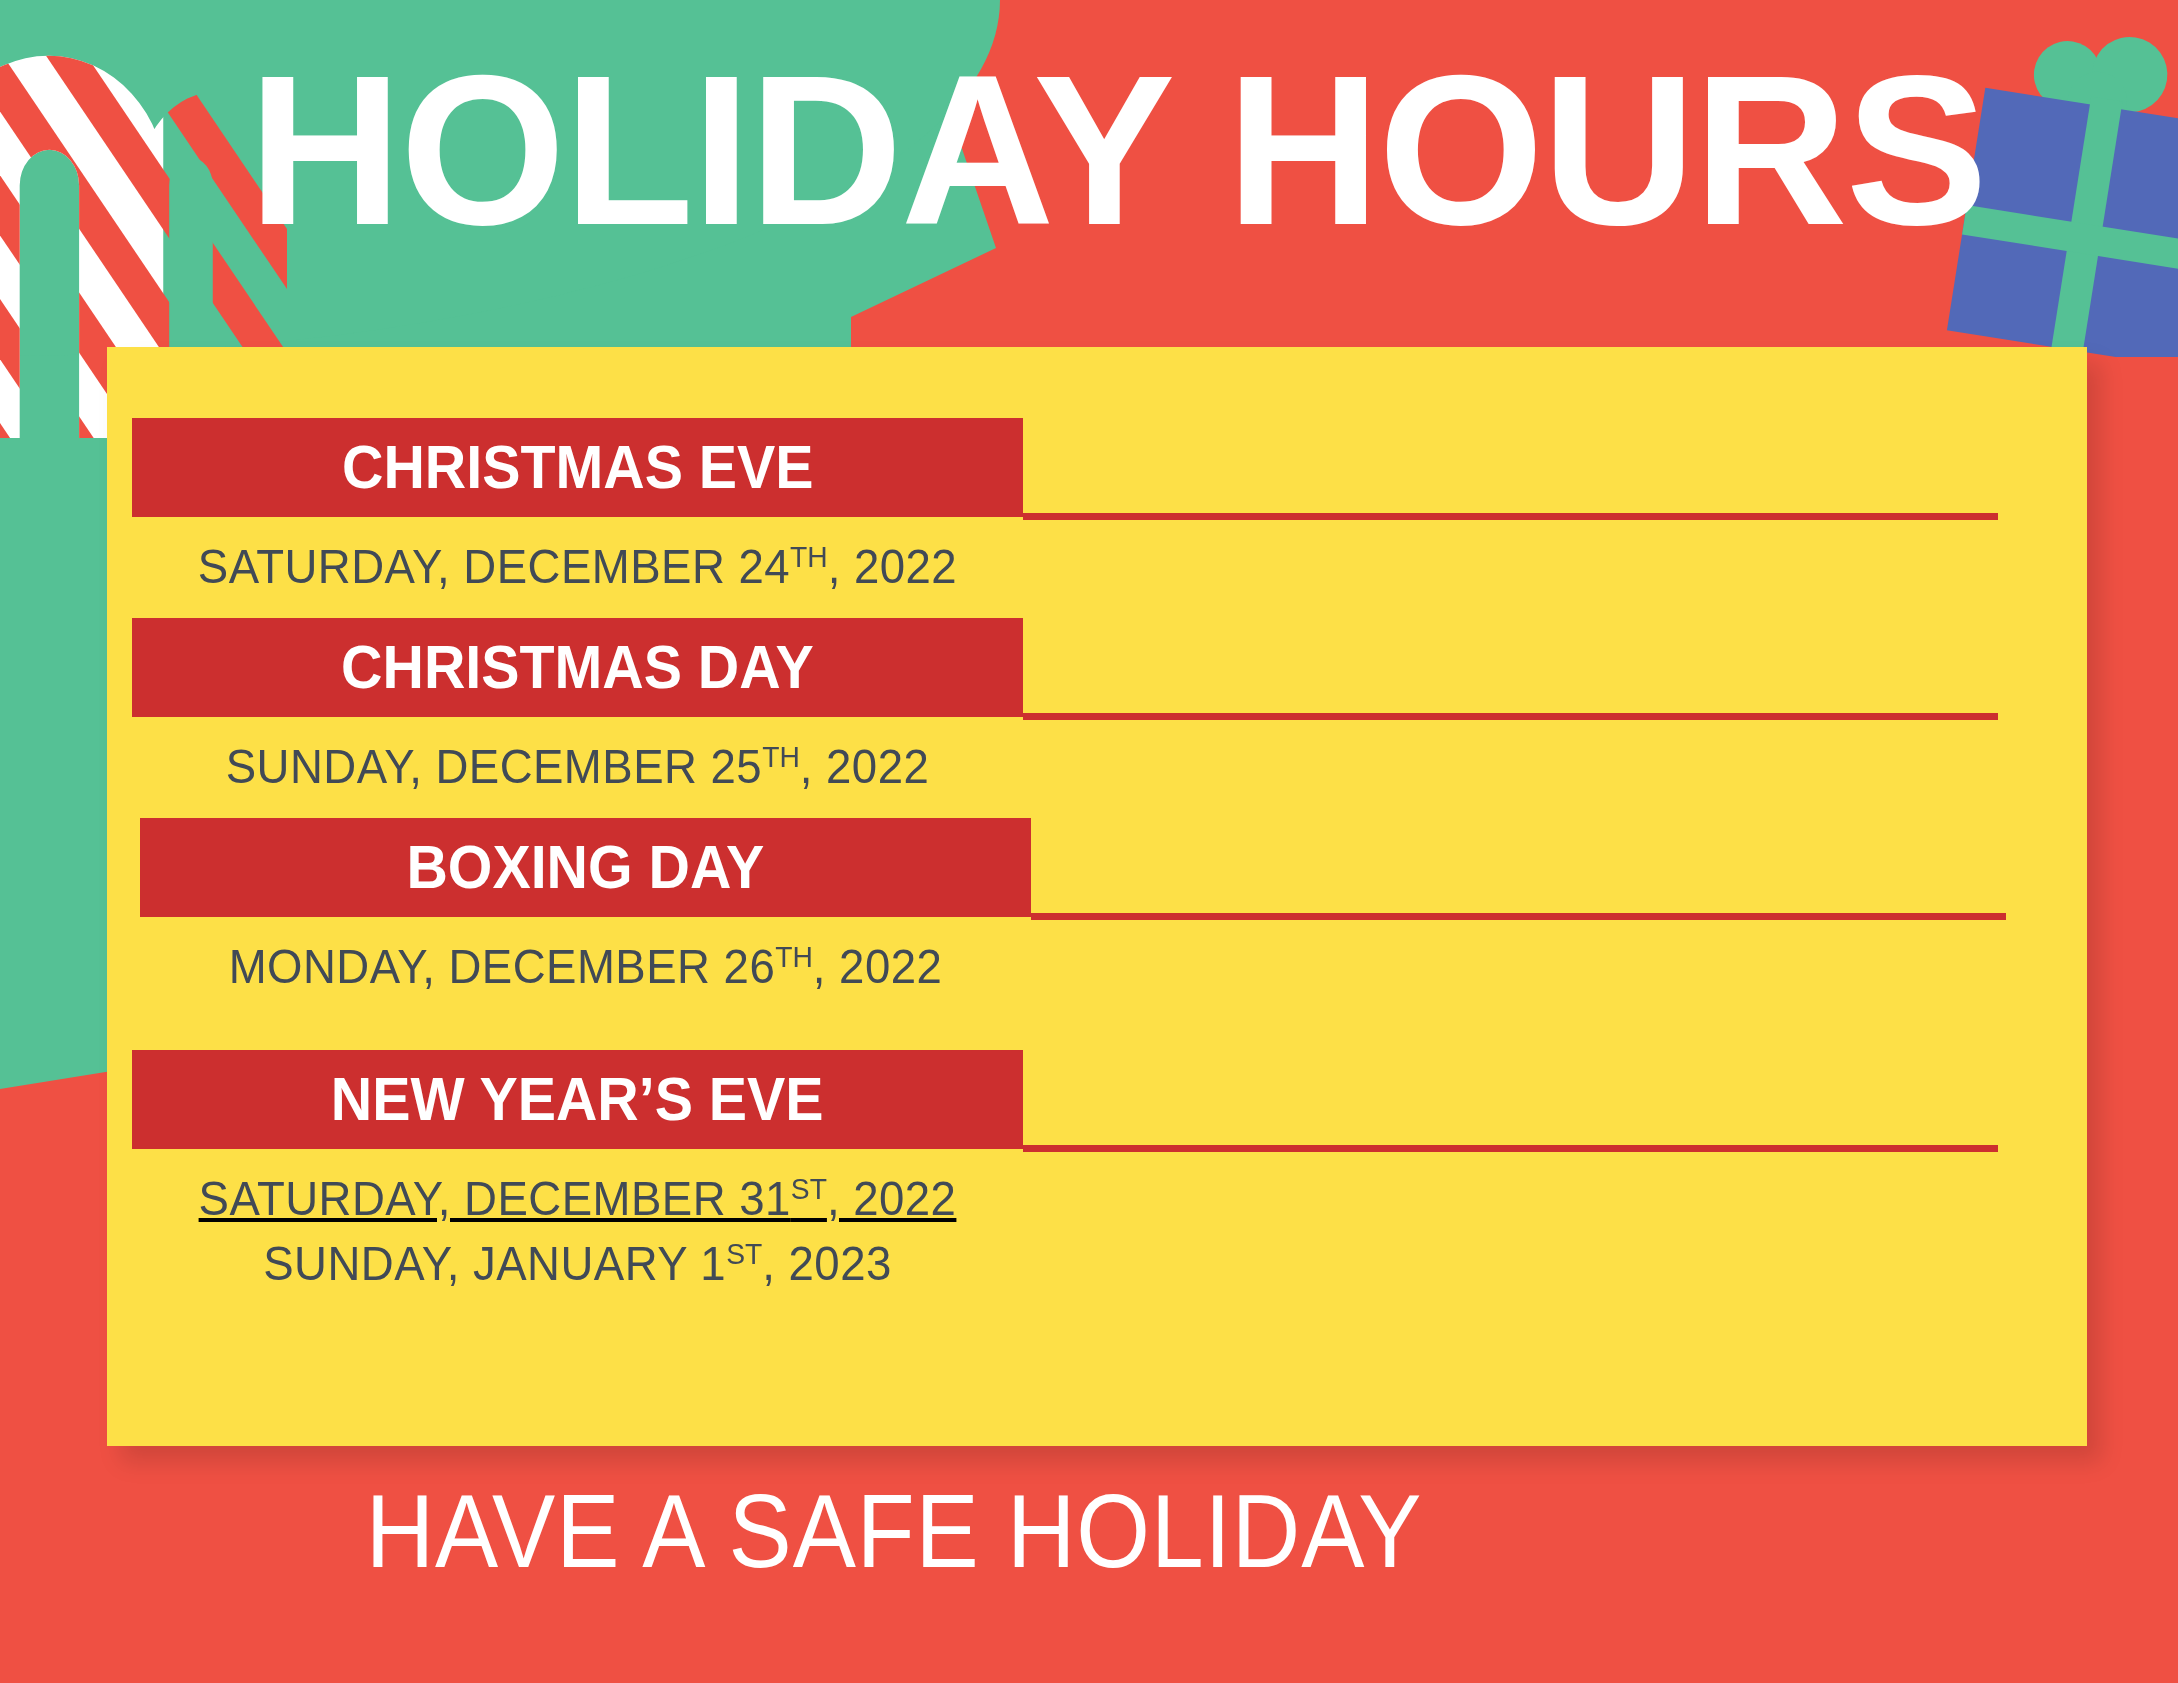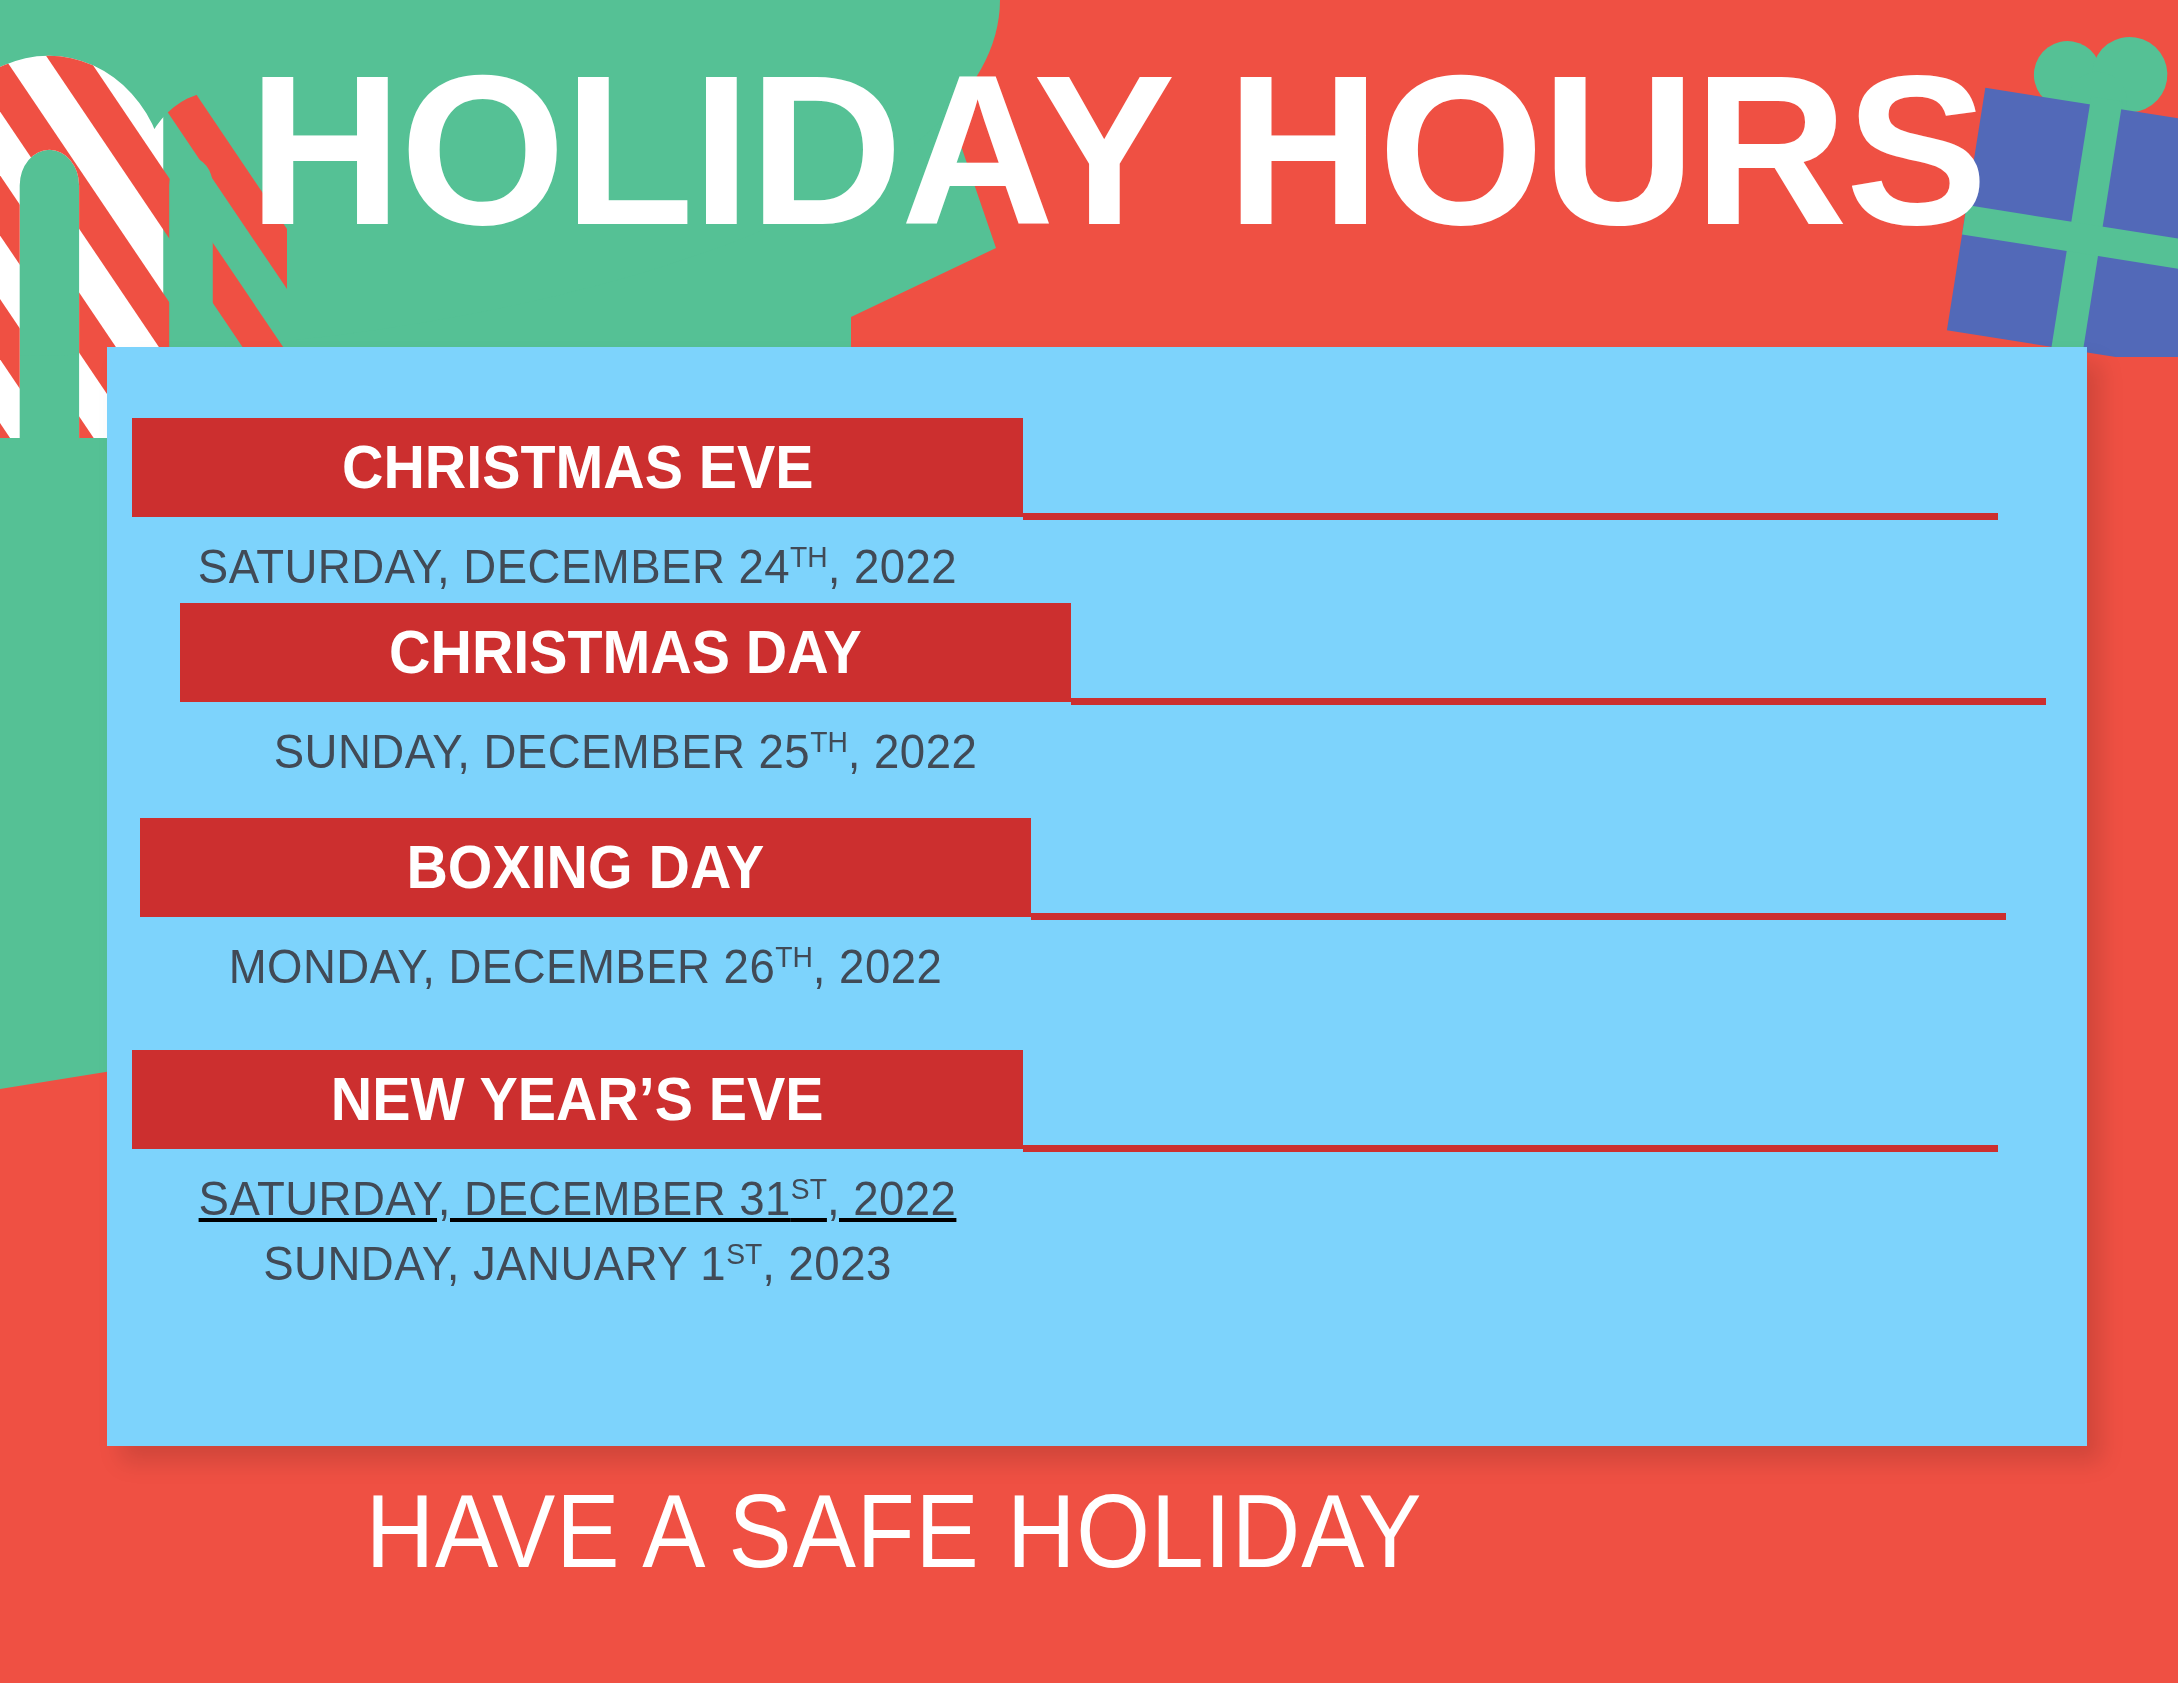--- a/index.html
+++ b/index.html
@@ -60,21 +60,21 @@
     font-family:"Liberation Sans", sans-serif;
     white-space:nowrap;
     padding-left:56px;
   }
 
   
   .hours-card {
     position:absolute;
     left:107px; top:347px;
     width:1980px; height:1099px;
-    background:#7dd3fc;
+    background:#fde047;
     box-shadow:14px 16px 22px rgba(0,0,0,0.13);
   }
 
   .rows { position:absolute; left:0; top:0; width:100%; }
 
   .holiday-row {
     position:relative;
     height:auto;
   }
   .row-banner-wrap {
@@ -193,21 +193,21 @@
     <div class="rows" id="rows-container">
         <div class="holiday-row" style="position: absolute; left: 0px; top: 71px; width: 100%;">
           <div class="row-banner-wrap">
             <div class="row-banner">
               <span class="row-banner-label">CHRISTMAS EVE</span>
             </div>
             <div class="row-rule"></div>
           </div>
           <div class="row-date"><span>SATURDAY, DECEMBER 24</span><sup>TH</sup><span>, 2022</span></div>
         </div>
-        <div class="holiday-row" style="position: absolute; left: 0px; top: 256px; width: 100%; padding-left: 48px;">
+        <div class="holiday-row" style="position: absolute; left: 0px; top: 271px; width: 100%;">
           <div class="row-banner-wrap">
             <div class="row-banner">
               <span class="row-banner-label">CHRISTMAS DAY</span>
             </div>
             <div class="row-rule"></div>
           </div>
           <div class="row-date"><span>SUNDAY, DECEMBER 25</span><sup>TH</sup><span>, 2022</span></div>
         </div>
         <div class="holiday-row" style="position: absolute; left: 0px; top: 471px; width: 100%; margin-left: 8px;">
           <div class="row-banner-wrap">

